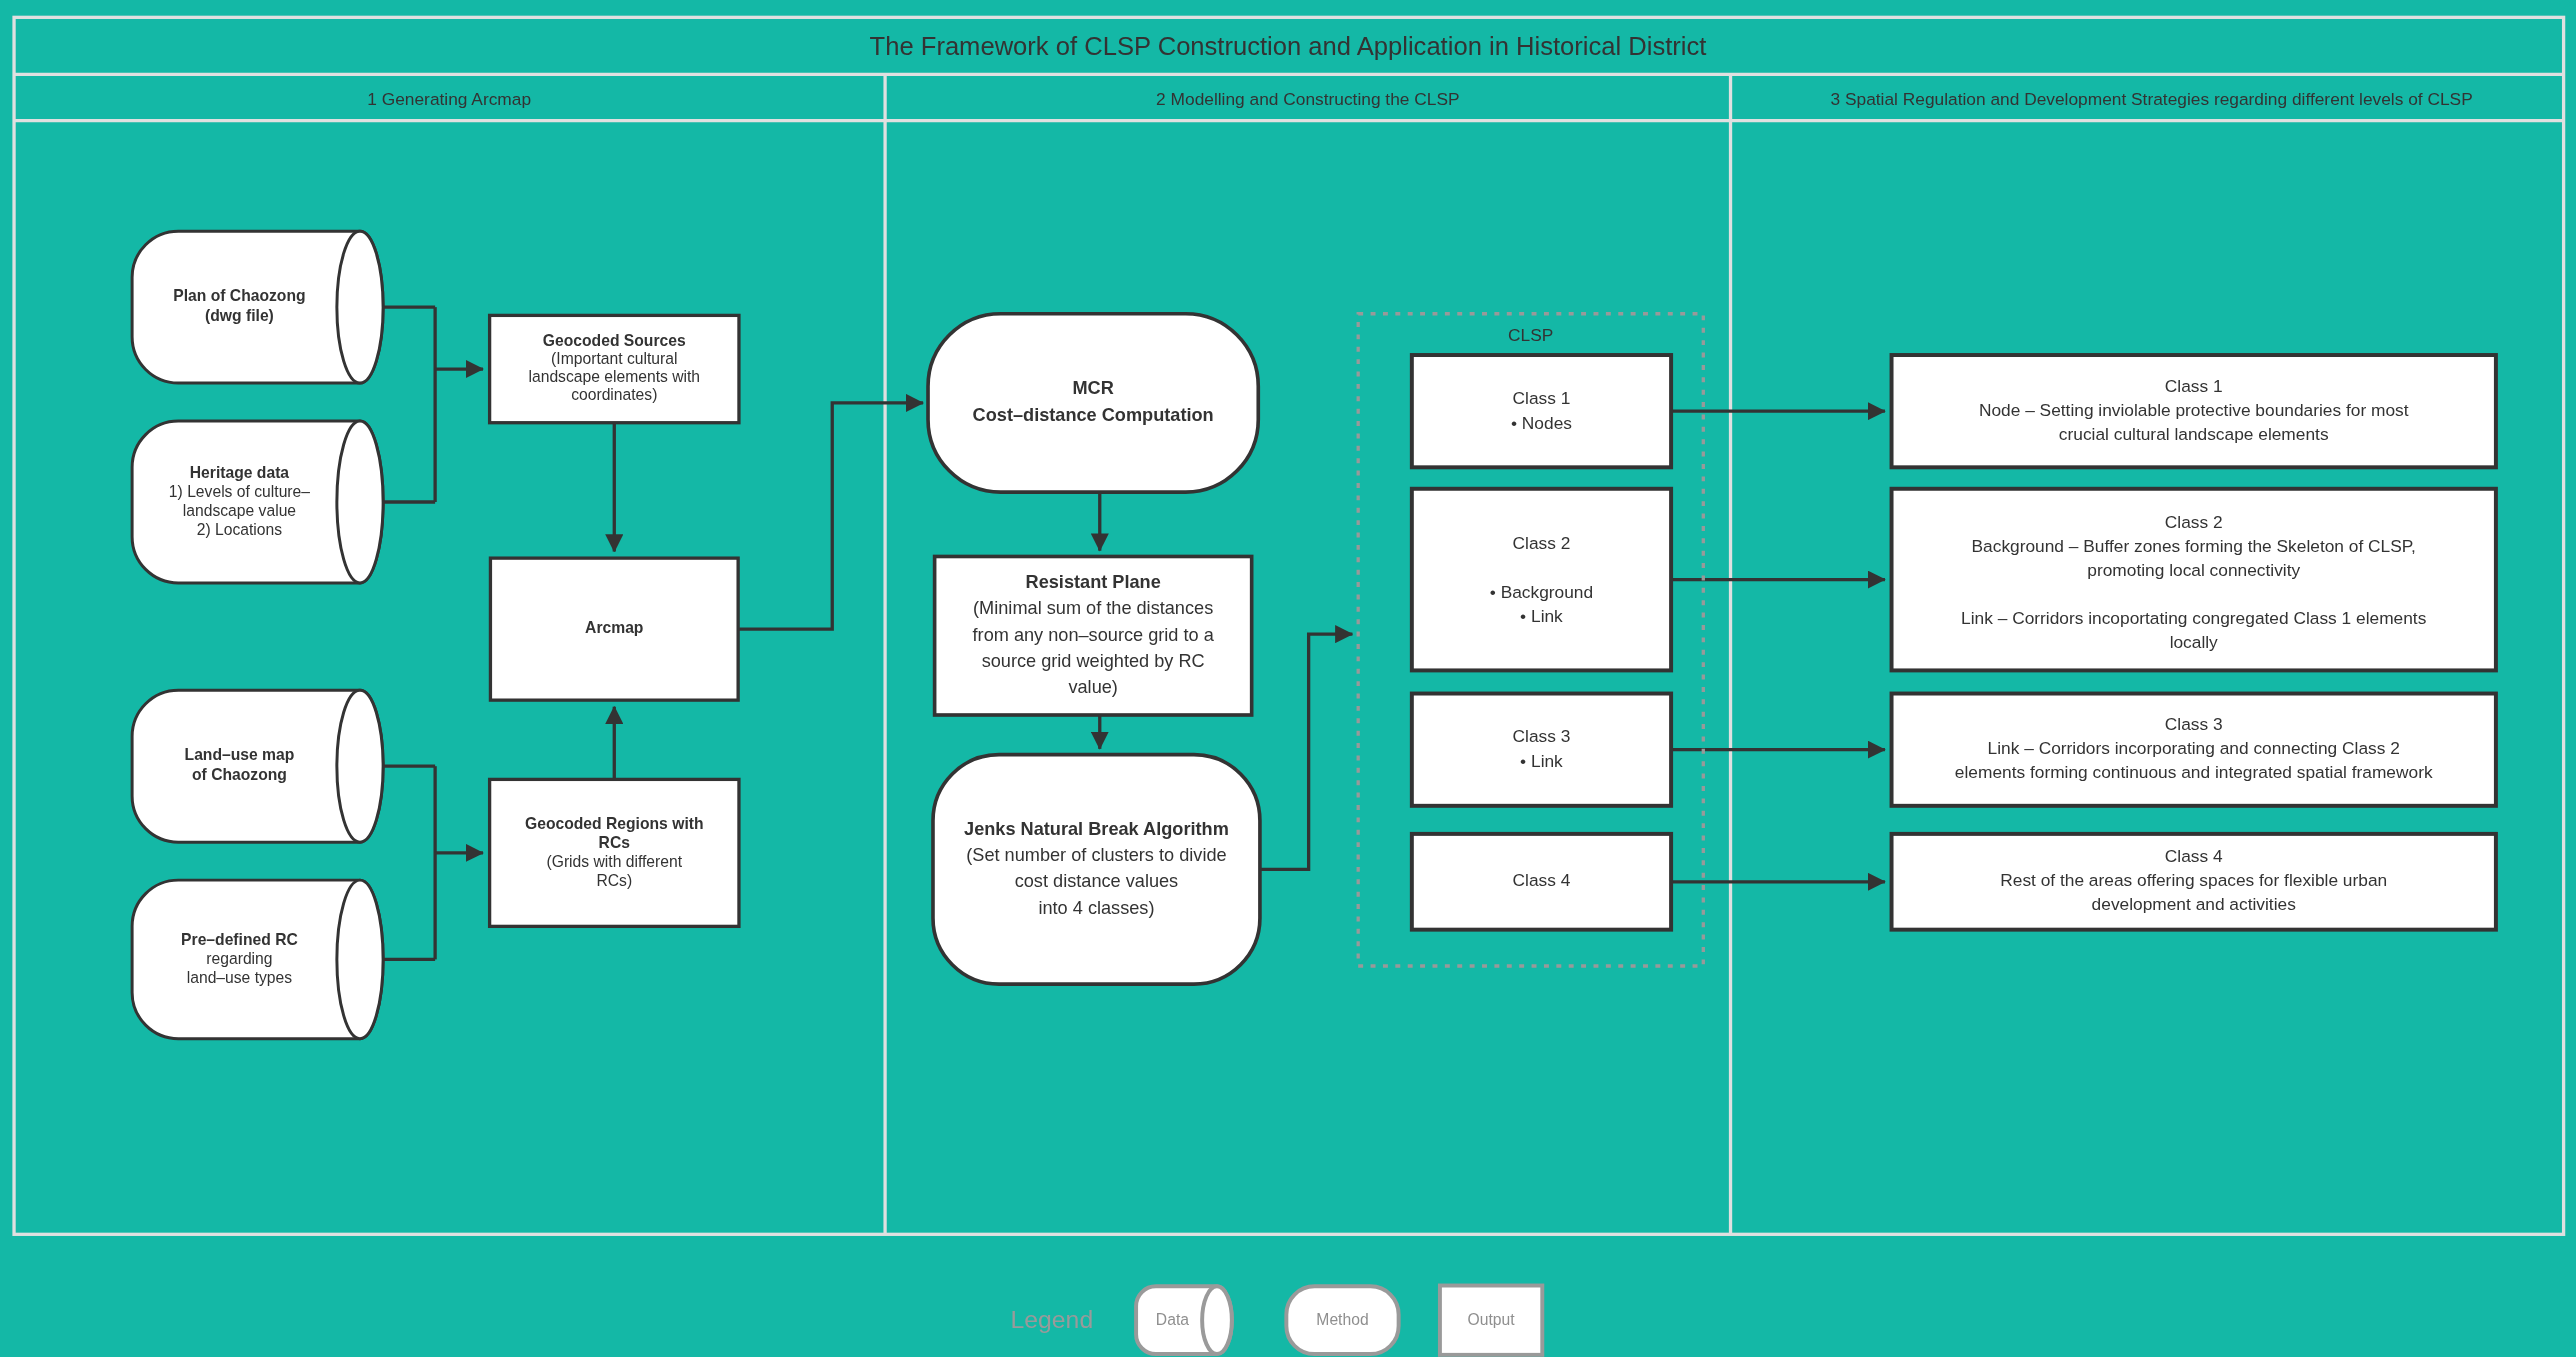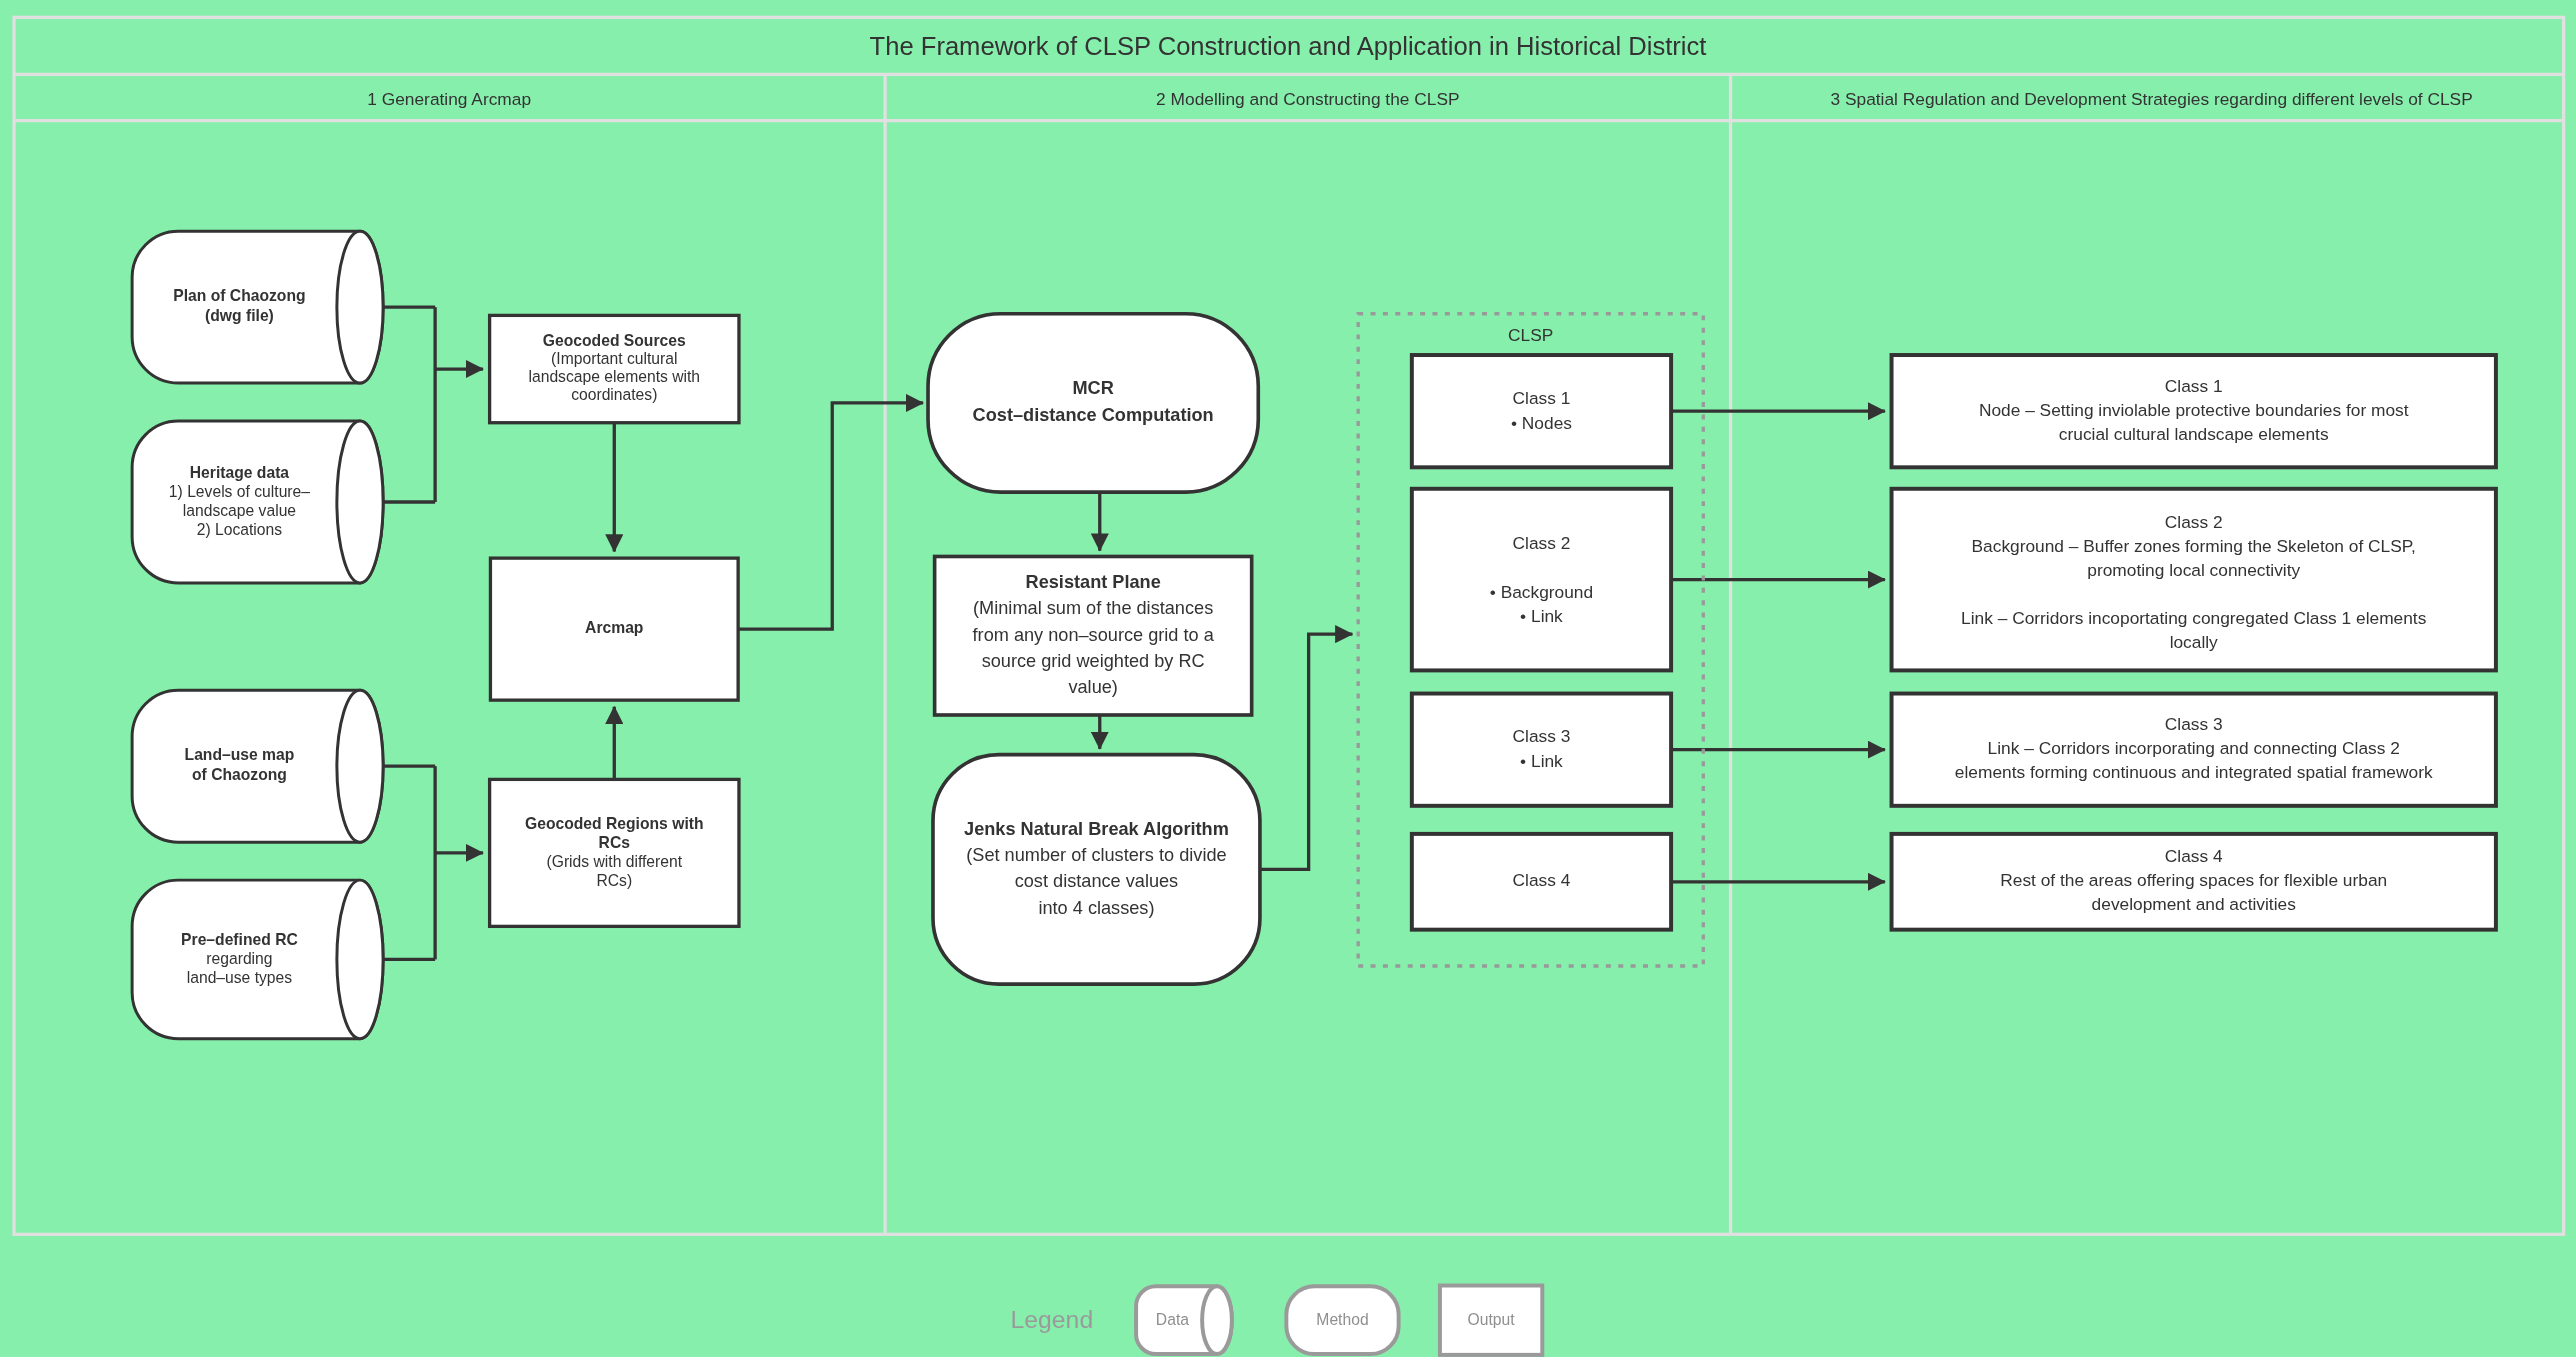--- a/index.html
+++ b/index.html
@@ -3,21 +3,21 @@
 <meta charset="utf-8">
 <style>
   html, body {
     margin: 0;
     padding: 0;
     background: #ffffff;
     font-family: "Liberation Sans", sans-serif;
   }
   .stage {
     width: 100%;
-    background: #86efac;
+    background: #14b8a6;
   }
   svg { display: block; width: 100%; height: auto; }
 
   
   text {
     font-family: "Liberation Sans", sans-serif;
     fill: #333333;
     text-anchor: middle;
     dominant-baseline: middle;
   }

